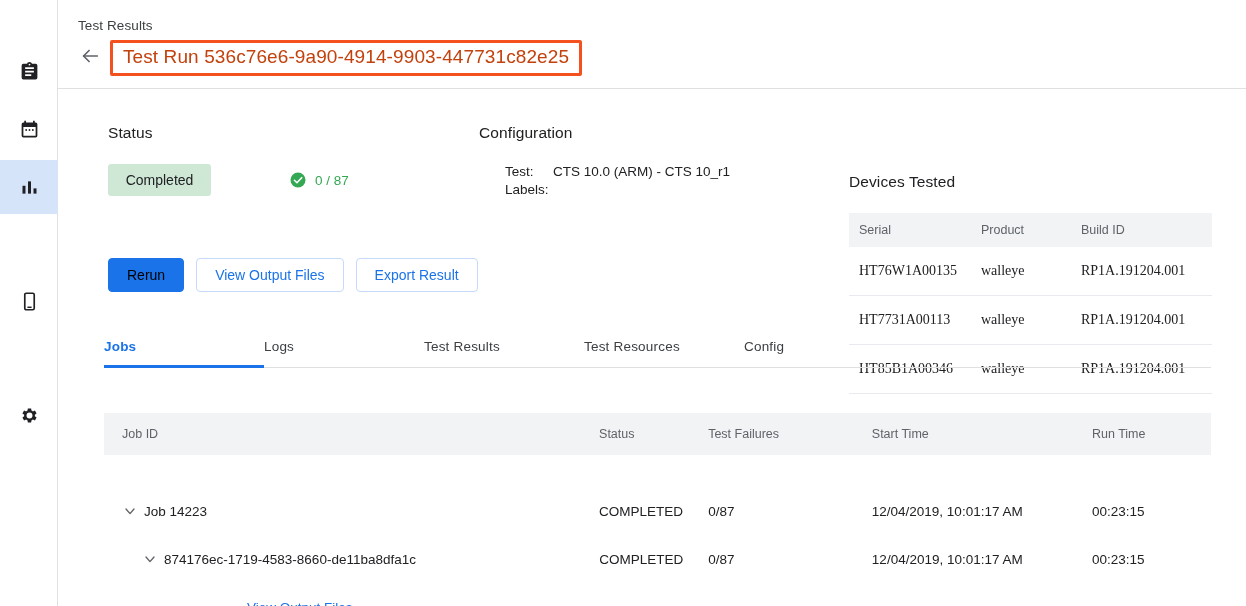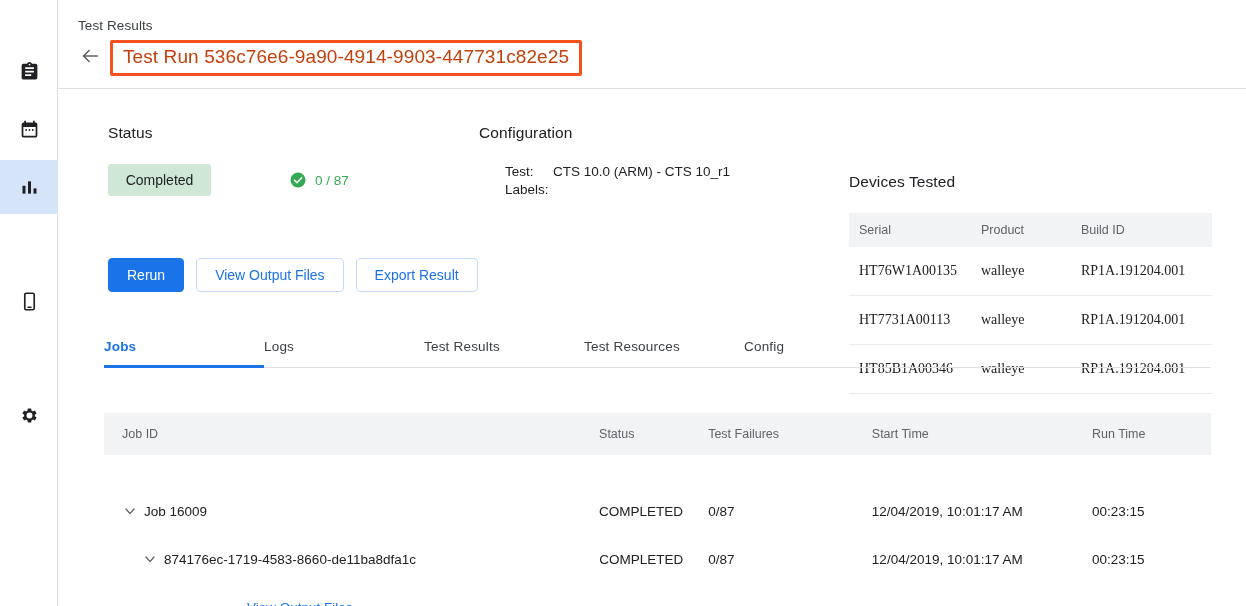--- a/index.html
+++ b/index.html
@@ -76,21 +76,21 @@
   .passcount { display: flex; align-items: center; margin-left: 78px; }
   .check-ic { width: 18px; height: 18px; margin-right: 8px; }
   .passtext { color: #34a853; font-size: 13.5px; font-weight: normal; }
 
   .btnrow { display: flex; gap: 12px; margin-top: 62px; }
   .btn {
     font-family: "Liberation Sans", sans-serif;
     font-size: 14px; border-radius: 4px; cursor: pointer;
     padding: 9px 18px; line-height: 1;
   }
-  .btn-primary { background: #1a73e8; color: #ffffff; border: 1px solid #1a73e8; }
+  .btn-primary { background: #1a73e8; color: #000000; border: 1px solid #1a73e8; }
   .btn-outline { background: #fff; color: #1a73e8; border: 1px solid #c6dafc; }
 
   .cfg-table { font-size: 13.5px; color: #202124; margin-left: 26px; }
   .cfg-row { display: flex; margin-bottom: 3px; }
   .cfg-key { width: 48px; color: #202124; }
   .cfg-val { color: #202124; }
 
   .dev-table { width: 363px; border-collapse: collapse; font-size: 13px; }
   .dev-table th {
     background: #f1f3f4; color: #5f6368; font-weight: normal;
@@ -297,21 +297,21 @@
         <div class="c-run">Run Time</div>
       </div>
 
       <div class="jobs-row" style="margin-top:32px">
         <div class="c-job">
           <span class="chev">
             <svg width="16" height="16" viewBox="0 0 24 24" fill="none" stroke="#5f6368" stroke-width="2" stroke-linecap="round" stroke-linejoin="round">
                 <polyline points="6,9 12,16 18,9"></polyline>
               </svg>
           </span>
-          <span>Job 16009</span>
+          <span>Job 14223</span>
         </div>
         <div class="c-status">COMPLETED</div>
         <div class="c-fail">0/87</div>
         <div class="c-start">12/04/2019, 10:01:17 AM</div>
         <div class="c-run">00:23:15</div>
       </div>
 
       <div class="jobs-row">
         <div class="c-job indent">
           <span class="chev">

